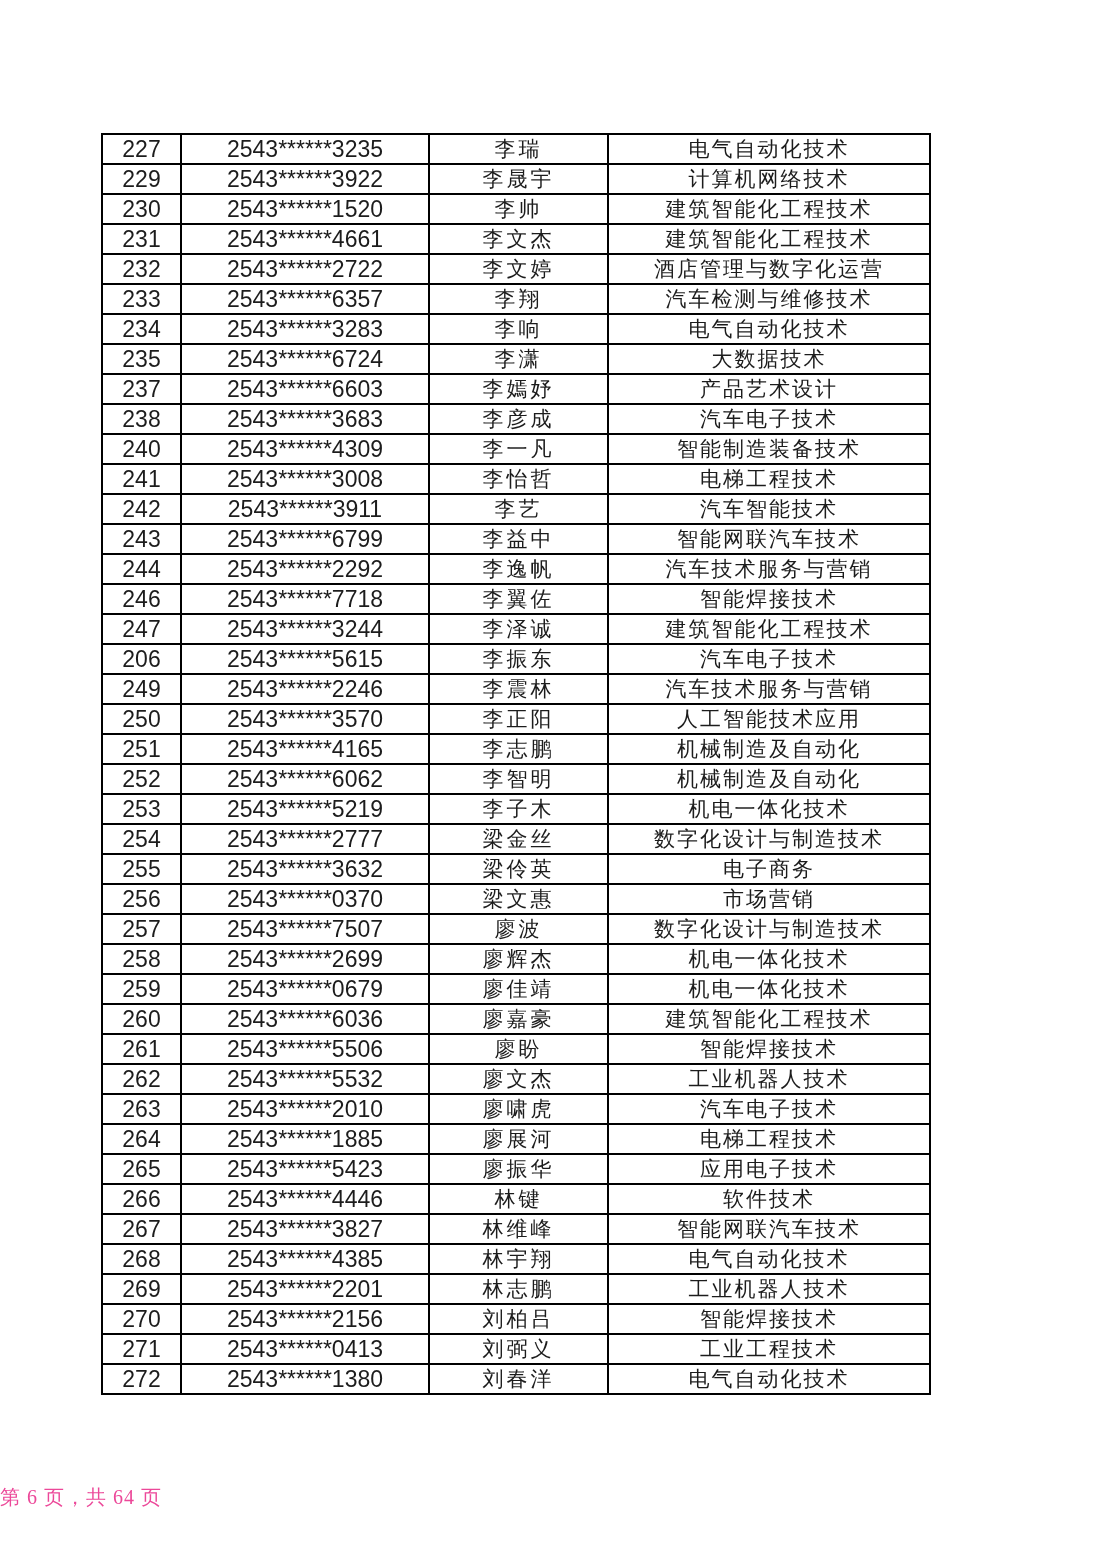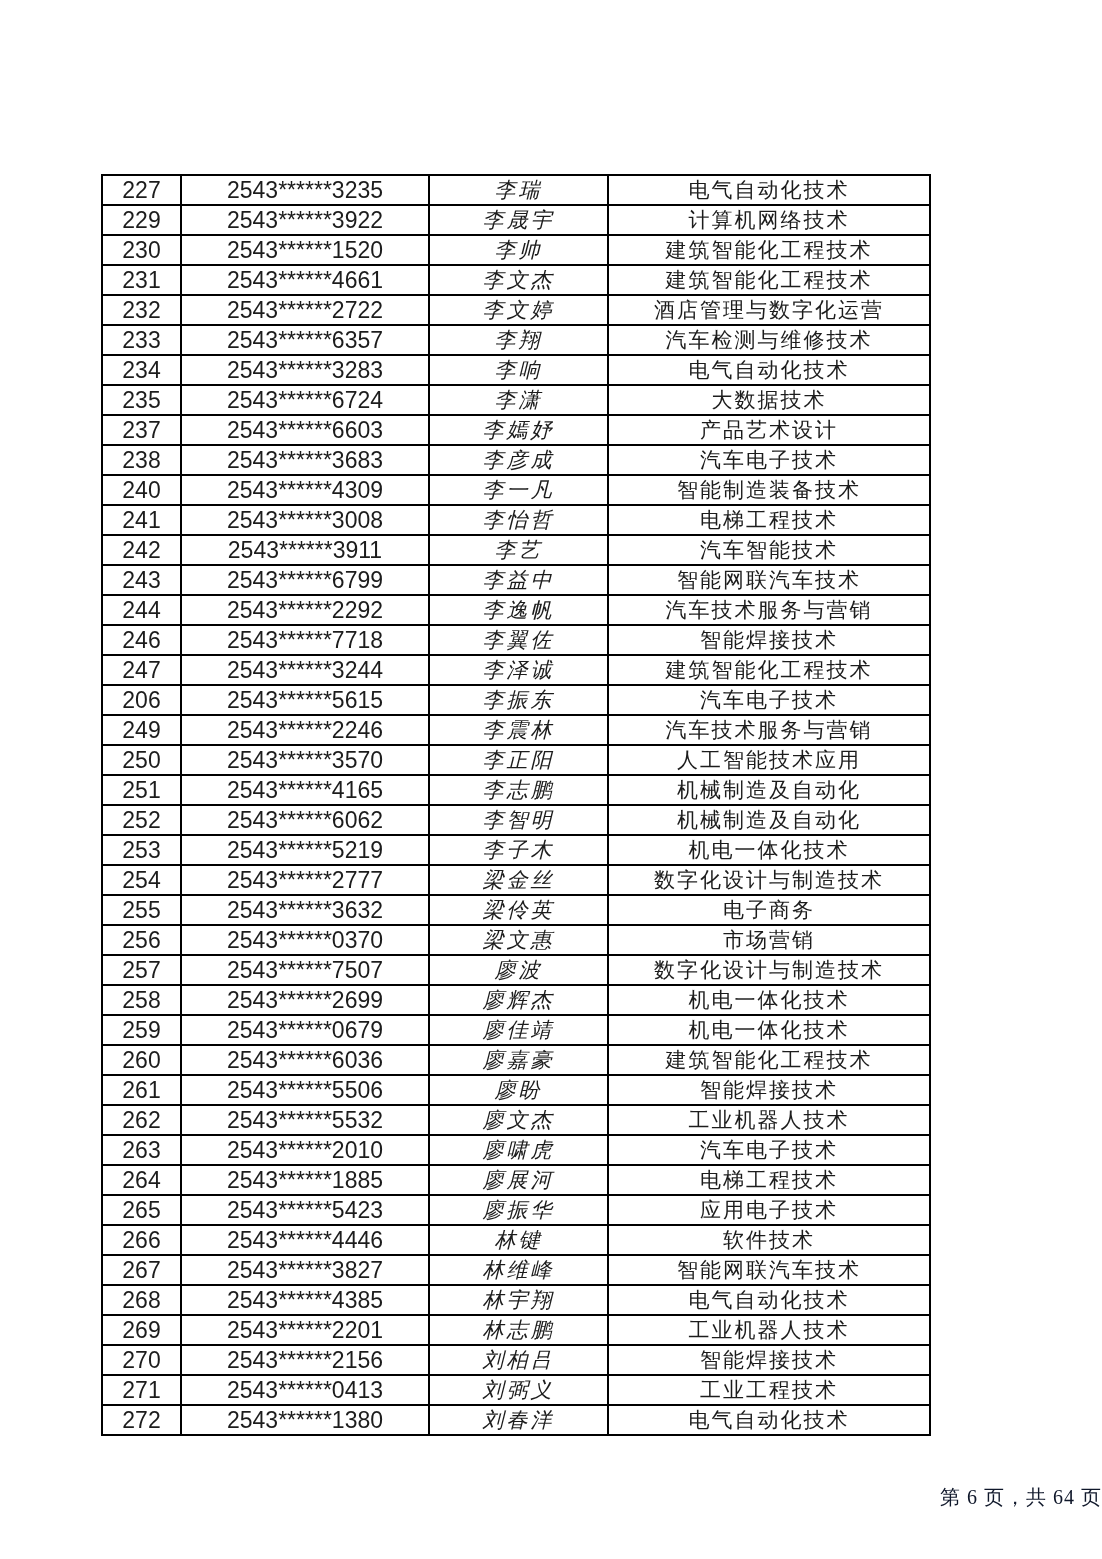--- a/index.html
+++ b/index.html
@@ -15,21 +15,20 @@
     overflow: hidden;
     font-family: "Liberation Serif", "DejaVu Serif", serif;
   }
   table.roster {
     position: absolute;
     left: 101px;
     top: 133px;
     width: 828px;
     border-collapse: collapse;
     table-layout: fixed;
-    margin-top: 41px;
   }
   table.roster td {
     border: 2px solid #000000;
     height: 25.9px;
     padding: 0;
     text-align: center;
     vertical-align: middle;
     white-space: nowrap;
     overflow: hidden;
     color: #1c1c1c;
@@ -41,32 +40,31 @@
     letter-spacing: 0px;
     color: #2a2a2a;
   }
   td.cjk-cell {
     font-family: "Liberation Serif", "DejaVu Serif", serif;
     font-size: 21px;
     letter-spacing: 2px;
   }
   td.name-cell {
     letter-spacing: 3px;
-    font-style: italic;
   }
   .footer {
     position: absolute;
     left: 0;
     right: 0;
     top: 1484px;
-    text-align: right;
+    text-align: left;
     font-family: "Liberation Serif", "DejaVu Serif", serif;
     font-size: 20px;
     letter-spacing: 1px;
-    color: #0f172a;
+    color: #ec4899;
   }
 </style>
 </head>
 <body>
 
 <div class="page">
 
   <table class="roster">
     <colgroup>
       <col style="width:79px">

